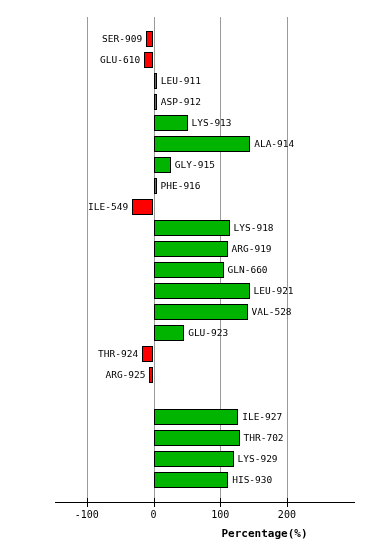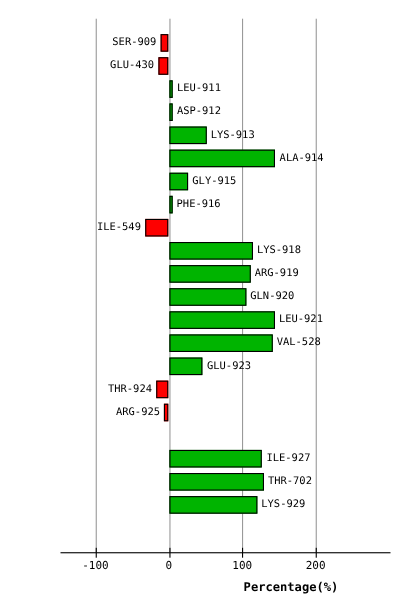--- a/index.html
+++ b/index.html
@@ -105,21 +105,21 @@
       <div class="gridline" style="left: 286.9px;"></div>
       <div class="tick-mark" style="left: 286.9px;"></div>
       <div class="tick-label" style="left: 266.9px;">200</div>
       <div class="axis-line"></div>
       <div class="bar-row" style="top: 31px;">
         <div class="bar" style="left: 146.163px; width: 7.337px; background: rgb(254, 0, 0);"></div>
         <div class="bar-label left" style="left: 84.163px; width: 58px;">SER-909</div>
       </div>
       <div class="bar-row" style="top: 52px;">
         <div class="bar" style="left: 144.162px; width: 9.338px; background: rgb(254, 0, 0);"></div>
-        <div class="bar-label left" style="left: 82.162px; width: 58px;">GLU-430</div>
+        <div class="bar-label left" style="left: 82.162px; width: 58px;">GLU-610</div>
       </div>
       <div class="bar-row" style="top: 73px;">
         <div class="bar" style="left: 153.5px; width: 3.335px; background: rgb(0, 180, 0);"></div>
         <div class="bar-label right" style="left: 160.835px; text-align: right;">LEU-911</div>
       </div>
       <div class="bar-row" style="top: 94px;">
         <div class="bar" style="left: 153.5px; width: 3.335px; background: rgb(0, 180, 0);"></div>
         <div class="bar-label right" style="left: 160.835px;">ASP-912</div>
       </div>
       <div class="bar-row" style="top: 115px;">
@@ -145,21 +145,21 @@
       <div class="bar-row" style="top: 220px;">
         <div class="bar" style="left: 153.5px; width: 76.038px; background: rgb(0, 180, 0);"></div>
         <div class="bar-label right" style="left: 233.538px;">LYS-918</div>
       </div>
       <div class="bar-row" style="top: 241px;">
         <div class="bar" style="left: 153.5px; width: 74.037px; background: rgb(0, 180, 0);"></div>
         <div class="bar-label right" style="left: 231.537px;">ARG-919</div>
       </div>
       <div class="bar-row" style="top: 262px;">
         <div class="bar" style="left: 153.5px; width: 70.035px; background: rgb(0, 180, 0);"></div>
-        <div class="bar-label right" style="left: 227.535px;">GLN-920</div>
+        <div class="bar-label right" style="left: 227.535px;">GLN-660</div>
       </div>
       <div class="bar-row" style="top: 283px;">
         <div class="bar" style="left: 153.5px; width: 96.048px; background: rgb(0, 180, 0);"></div>
         <div class="bar-label right" style="left: 253.548px;">LEU-921</div>
       </div>
       <div class="bar-row" style="top: 304px;">
         <div class="bar" style="left: 153.5px; width: 94.047px; background: rgb(0, 180, 0);"></div>
         <div class="bar-label right" style="left: 251.547px;">VAL-528</div>
       </div>
       <div class="bar-row" style="top: 325px;">
@@ -179,15 +179,19 @@
         <div class="bar-label right" style="left: 242.209px;">ILE-927</div>
       </div>
       <div class="bar-row" style="top: 430px;">
         <div class="bar" style="left: 153.5px; width: 86.043px; background: rgb(0, 180, 0);"></div>
         <div class="bar-label right" style="left: 243.543px;">THR-702</div>
       </div>
       <div class="bar-row" style="top: 451px;">
         <div class="bar" style="left: 153.5px; width: 80.04px; background: rgb(0, 180, 0);"></div>
         <div class="bar-label right" style="left: 237.54px;">LYS-929</div>
       </div>
+      <div class="bar-row" style="top: 472px;">
+        <div class="bar" style="left: 153.5px; width: 74.704px; background: rgb(0, 180, 0);"></div>
+        <div class="bar-label right" style="left: 232.204px;">HIS-930</div>
+      </div>
       <div class="xaxis-title">Percentage(%)</div>
     </div>
 </div>
 
 </body></html>

